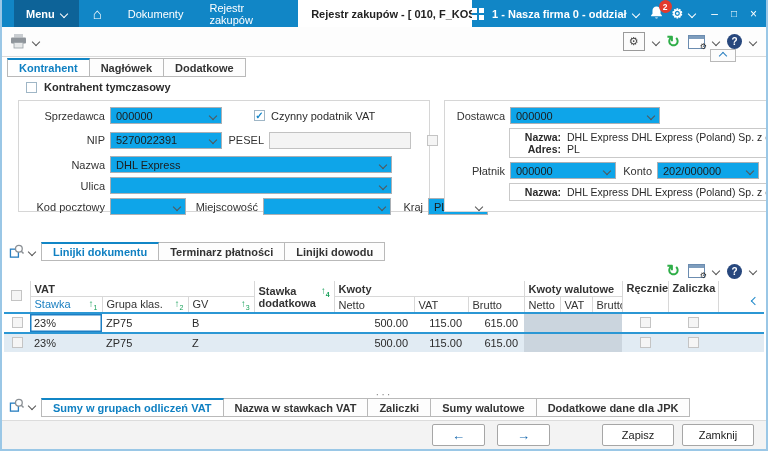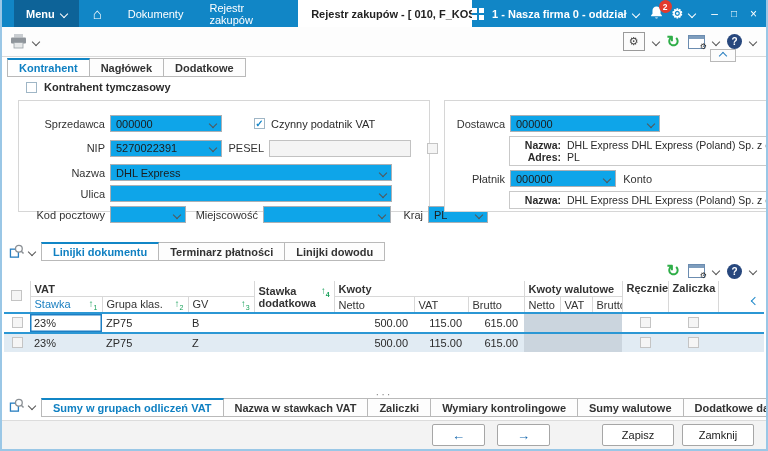--- a/index.html
+++ b/index.html
@@ -53,21 +53,21 @@
   .tab.active{border-top:2px solid #1186c6;background:#fff;color:#1080c2;}
   .tab.boldact{font-weight:bold;}
   .toptabs{position:absolute;top:58px;left:5px;}
   
   .temprow{position:absolute;top:81px;left:24px;display:flex;align-items:center;gap:7px;font-weight:bold;}
   .cb{width:11px;height:11px;box-sizing:border-box;border:1px solid #9fb6c6;background:#fff;display:inline-flex;
     align-items:center;justify-content:center;flex:none;}
   .cb i{font-style:normal;color:#1586c8;font-size:10px;font-weight:bold;line-height:10px;}
   .cb.faint{border-color:#c4c4c4;background:#f5f5f5;}
   .panels{position:absolute;top:100px;left:16px;right:10px;height:112px;display:flex;gap:14px;}
-  .gpanel{box-sizing:border-box;border:1px solid #d6d6d6;background:#fff;padding:14px 8px;}
+  .gpanel{box-sizing:border-box;border:1px solid #d6d6d6;background:#fff;padding:6px 8px;}
   .gpanel.lp{width:412px;flex:none;}
   .gpanel.rp{flex:1;}
   .frow{display:flex;align-items:center;margin-bottom:4px;}
   .flabel{color:#333;text-align:right;padding-right:5px;flex:none;}
   .combo{height:17px;box-sizing:border-box;background:#0ea5e9;border:1px solid #abb0b5;display:flex;
     align-items:center;padding:0 5px;color:#1c1c1c;flex:none;}
   .combo .chev{margin-left:auto;color:#555;}
   .tinput{height:17px;box-sizing:border-box;background:#f4f4f4;border:1px solid #c2c2c2;flex:none;}
   .cblabel{display:flex;align-items:center;gap:6px;}
   .infobox{box-sizing:border-box;border:1px solid #c9c9c9;background:#fff;margin:2px 0 4px 56px;
@@ -274,20 +274,24 @@
           <span>PL</span>
         </div>
       </div>
       <div class="frow">
         <span class="flabel" style="width:52px">Płatnik</span>
         <span class="combo" style="width:106px">
           <span>000000</span>
           <span class="chev"></span>
         </span>
         <span class="flabel" style="width:36px">Konto</span>
+        <span class="combo" style="width:102px">
+          <span>202/000000</span>
+          <span class="chev"></span>
+        </span>
       </div>
       <div class="infobox">
         <div class="ibrow">
           <span class="iblabel">Nazwa:</span>
           <span>DHL Express DHL Express (Poland) Sp. z o.o.</span>
         </div>
       </div>
     </div>
   </div>
 
@@ -419,21 +423,20 @@
         <rect x="1" y="5.5" width="8.5" height="8.5" fill="none" stroke="#2a7fc0" stroke-width="1.4"></rect>
         <circle cx="10" cy="5" r="3.6" fill="#fff" stroke="#8a8f94" stroke-width="1.4"></circle>
         <line x1="12.6" y1="7.8" x2="15" y2="10.2" stroke="#8a8f94" stroke-width="1.6"></line>
       </svg>
       <span class="chev"></span>
     </span>
     <div class="tabs">
       <div class="tab first active boldact">Sumy w grupach odliczeń VAT</div>
       <div class="tab">Nazwa w stawkach VAT</div>
       <div class="tab">Zaliczki</div>
-      <div class="tab">Wymiary kontrolingowe</div>
       <div class="tab">Sumy walutowe</div>
       <div class="tab">Dodatkowe dane dla JPK</div>
     </div>
   </div>
 
   <div class="footer">
     <span class="sp1"></span>
     <button class="btn arrow">←</button>
     <span style="width:12px"></span>
     <button class="btn arrow">→</button>

